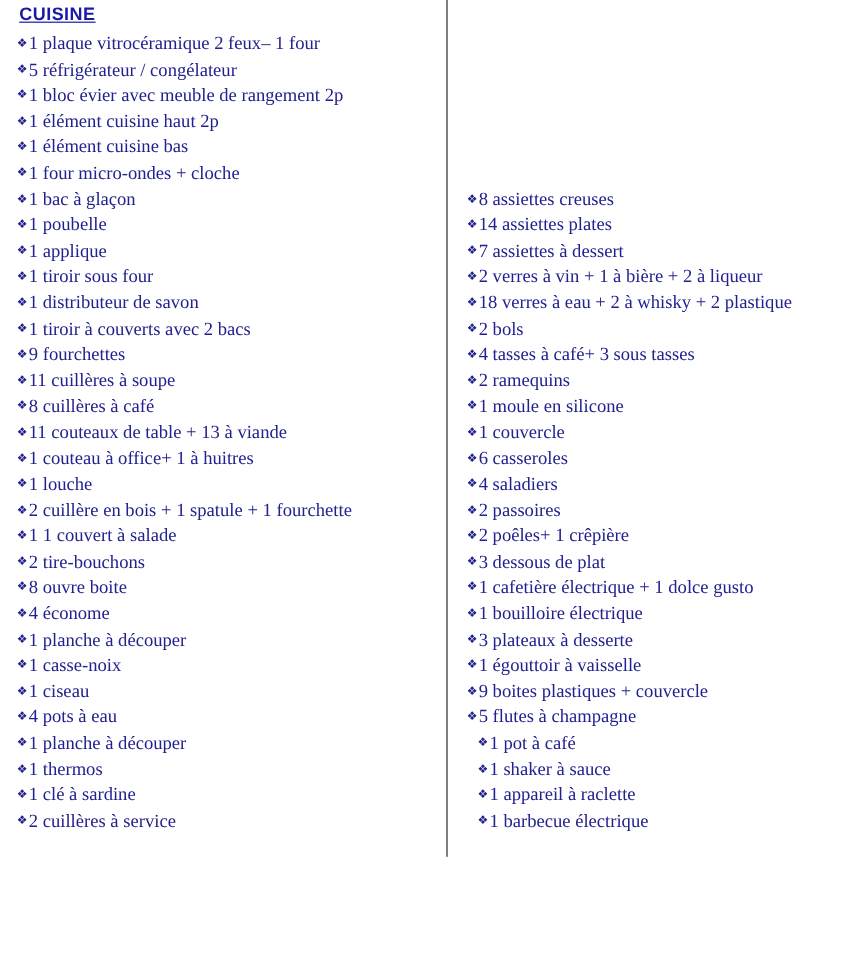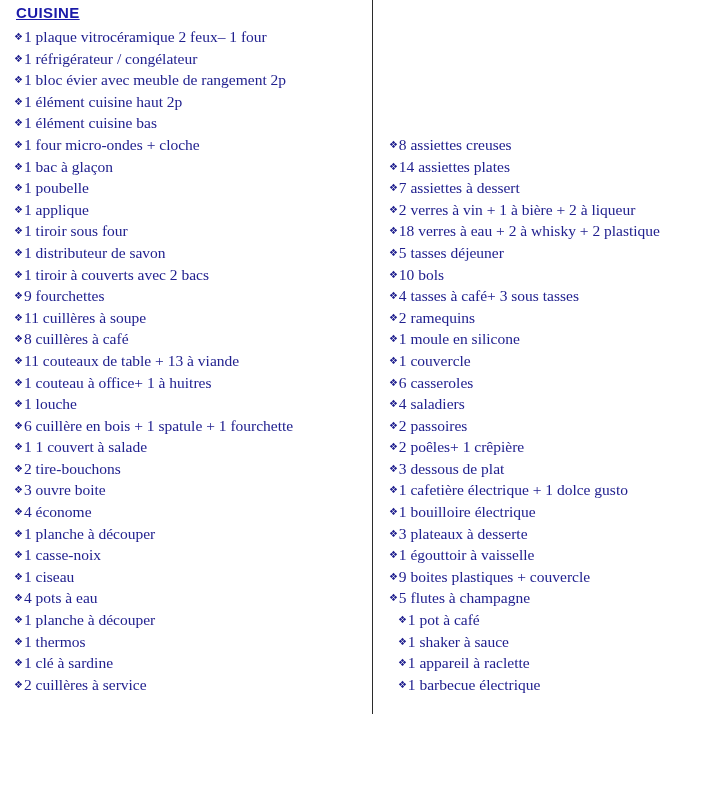--- a/index.html
+++ b/index.html
@@ -89,62 +89,61 @@
 </head>
 <body>
 
 <div class="page">
   <div class="divider"></div>
   <div class="columns">
     <div class="col col-left">
       <div class="title">CUISINE</div>
       <ul class="items">
           <li><span class="bullet">❖</span><span>1 plaque vitrocéramique 2 feux– 1 four</span></li>
-          <li><span class="bullet">❖</span><span>1 réfrigérateur / congélateur</span></li>
+          <li><span class="bullet">❖</span><span>5 réfrigérateur / congélateur</span></li>
           <li><span class="bullet">❖</span><span>1 bloc évier avec meuble de rangement 2p</span></li>
           <li><span class="bullet">❖</span><span>1 élément cuisine haut 2p</span></li>
           <li><span class="bullet">❖</span><span>1 élément cuisine bas</span></li>
           <li><span class="bullet">❖</span><span>1 four micro-ondes + cloche</span></li>
           <li><span class="bullet">❖</span><span>1 bac à glaçon</span></li>
           <li><span class="bullet">❖</span><span>1 poubelle</span></li>
           <li><span class="bullet">❖</span><span>1 applique</span></li>
           <li><span class="bullet">❖</span><span>1 tiroir sous four</span></li>
           <li><span class="bullet">❖</span><span>1 distributeur de savon</span></li>
           <li><span class="bullet">❖</span><span>1 tiroir à couverts avec 2 bacs</span></li>
           <li><span class="bullet">❖</span><span>9 fourchettes</span></li>
           <li><span class="bullet">❖</span><span>11 cuillères à soupe</span></li>
           <li><span class="bullet">❖</span><span>8 cuillères à café</span></li>
           <li><span class="bullet">❖</span><span>11 couteaux de table + 13 à viande</span></li>
           <li><span class="bullet">❖</span><span>1 couteau à office+ 1 à huitres</span></li>
           <li><span class="bullet">❖</span><span>1 louche</span></li>
-          <li><span class="bullet">❖</span><span>6 cuillère en bois + 1 spatule + 1 fourchette</span></li>
+          <li><span class="bullet">❖</span><span>2 cuillère en bois + 1 spatule + 1 fourchette</span></li>
           <li><span class="bullet">❖</span><span>1 1 couvert à salade</span></li>
           <li><span class="bullet">❖</span><span>2 tire-bouchons</span></li>
-          <li><span class="bullet">❖</span><span>3 ouvre boite</span></li>
+          <li><span class="bullet">❖</span><span>8 ouvre boite</span></li>
           <li><span class="bullet">❖</span><span>4 économe</span></li>
           <li><span class="bullet">❖</span><span>1 planche à découper</span></li>
           <li><span class="bullet">❖</span><span>1 casse-noix</span></li>
           <li><span class="bullet">❖</span><span>1 ciseau</span></li>
           <li><span class="bullet">❖</span><span>4 pots à eau</span></li>
           <li><span class="bullet">❖</span><span>1 planche à découper</span></li>
           <li><span class="bullet">❖</span><span>1 thermos</span></li>
           <li><span class="bullet">❖</span><span>1 clé à sardine</span></li>
           <li><span class="bullet">❖</span><span>2 cuillères à service</span></li>
         </ul>
     </div>
     <div class="col col-right">
       <div class="spacer-top-right"></div>
       <ul class="items">
           <li><span class="bullet">❖</span><span>8 assiettes creuses</span></li>
           <li><span class="bullet">❖</span><span>14 assiettes plates</span></li>
           <li><span class="bullet">❖</span><span>7 assiettes à dessert</span></li>
           <li><span class="bullet">❖</span><span>2 verres à vin + 1 à bière + 2 à liqueur</span></li>
           <li><span class="bullet">❖</span><span>18 verres à eau + 2 à whisky + 2 plastique</span></li>
-          <li><span class="bullet">❖</span><span>5 tasses déjeuner</span></li>
-          <li><span class="bullet">❖</span><span>10 bols</span></li>
+          <li><span class="bullet">❖</span><span>2 bols</span></li>
           <li><span class="bullet">❖</span><span>4 tasses à café+ 3 sous tasses</span></li>
           <li><span class="bullet">❖</span><span>2 ramequins</span></li>
           <li><span class="bullet">❖</span><span>1 moule en silicone</span></li>
           <li><span class="bullet">❖</span><span>1 couvercle</span></li>
           <li><span class="bullet">❖</span><span>6 casseroles</span></li>
           <li><span class="bullet">❖</span><span>4 saladiers</span></li>
           <li><span class="bullet">❖</span><span>2 passoires</span></li>
           <li><span class="bullet">❖</span><span>2 poêles+ 1 crêpière</span></li>
           <li><span class="bullet">❖</span><span>3 dessous de plat</span></li>
           <li><span class="bullet">❖</span><span>1 cafetière électrique  + 1 dolce gusto</span></li>

